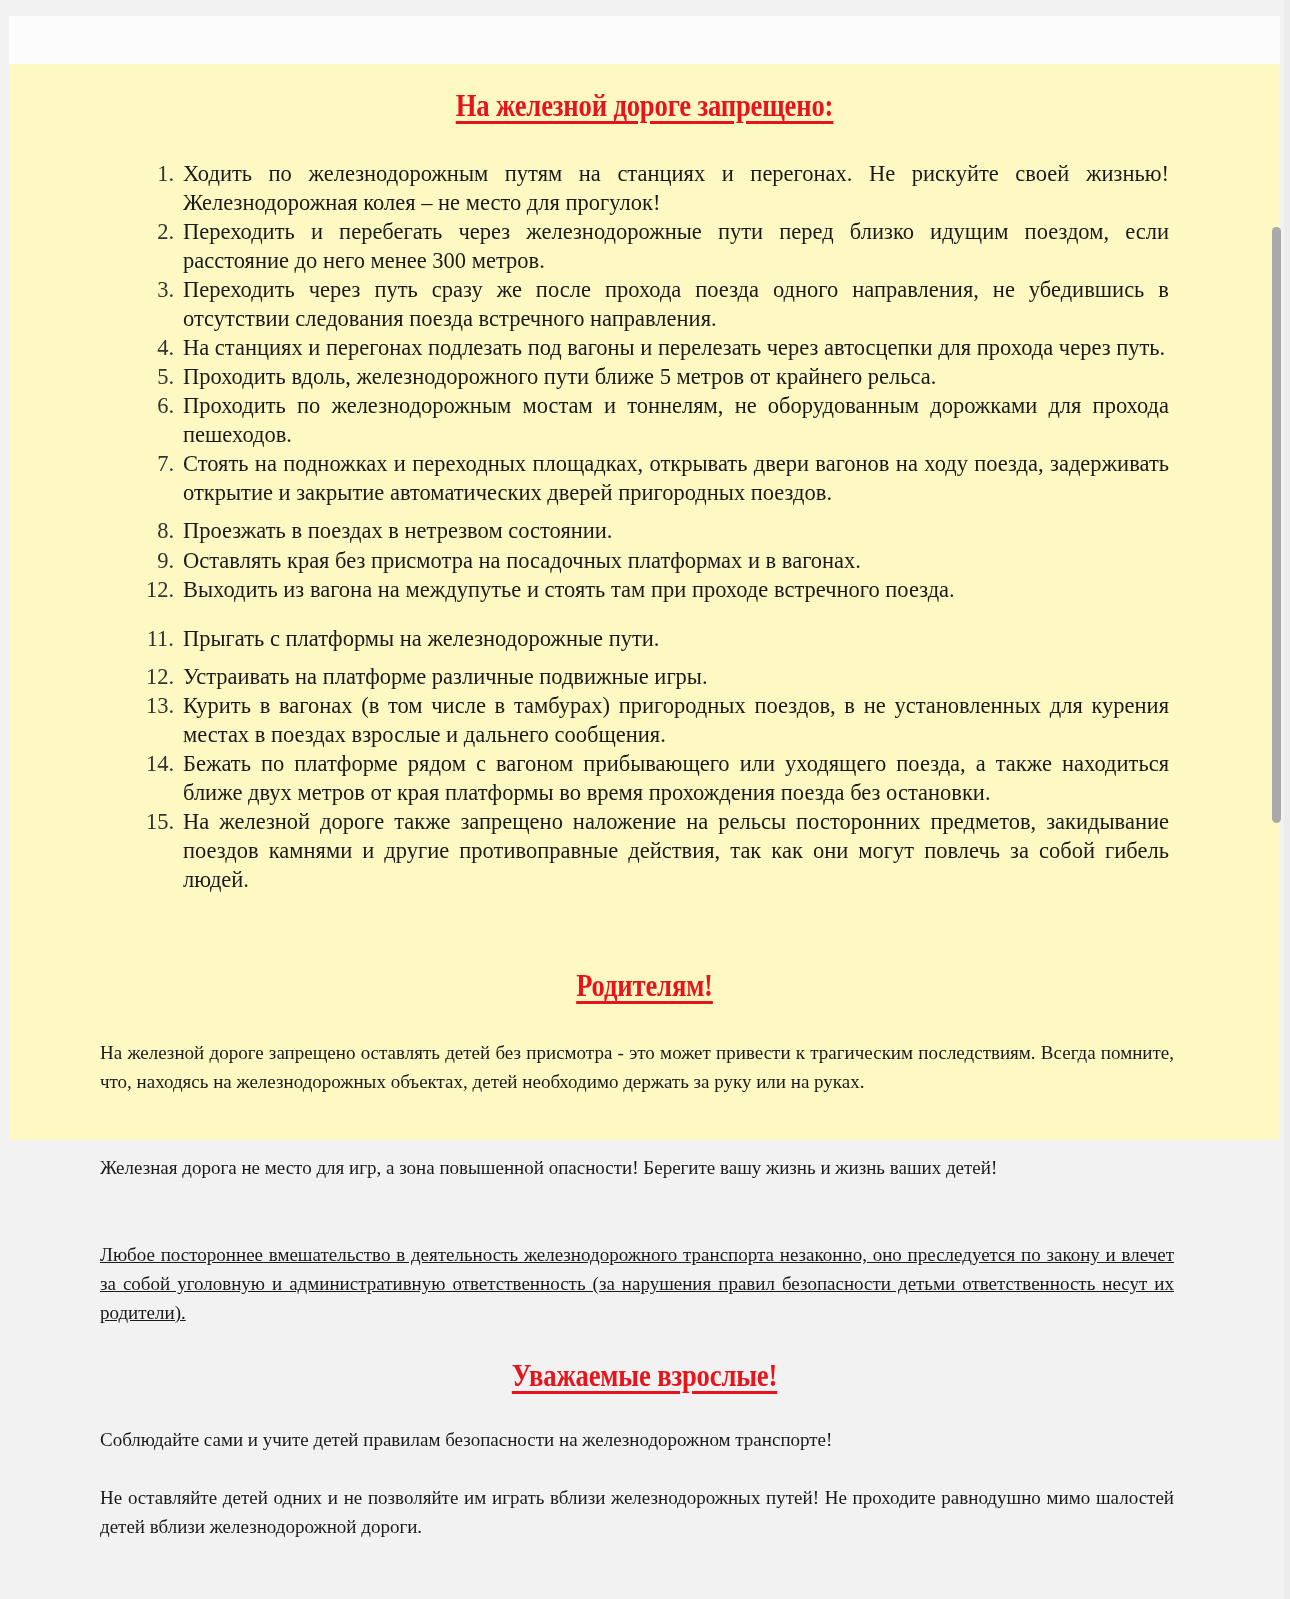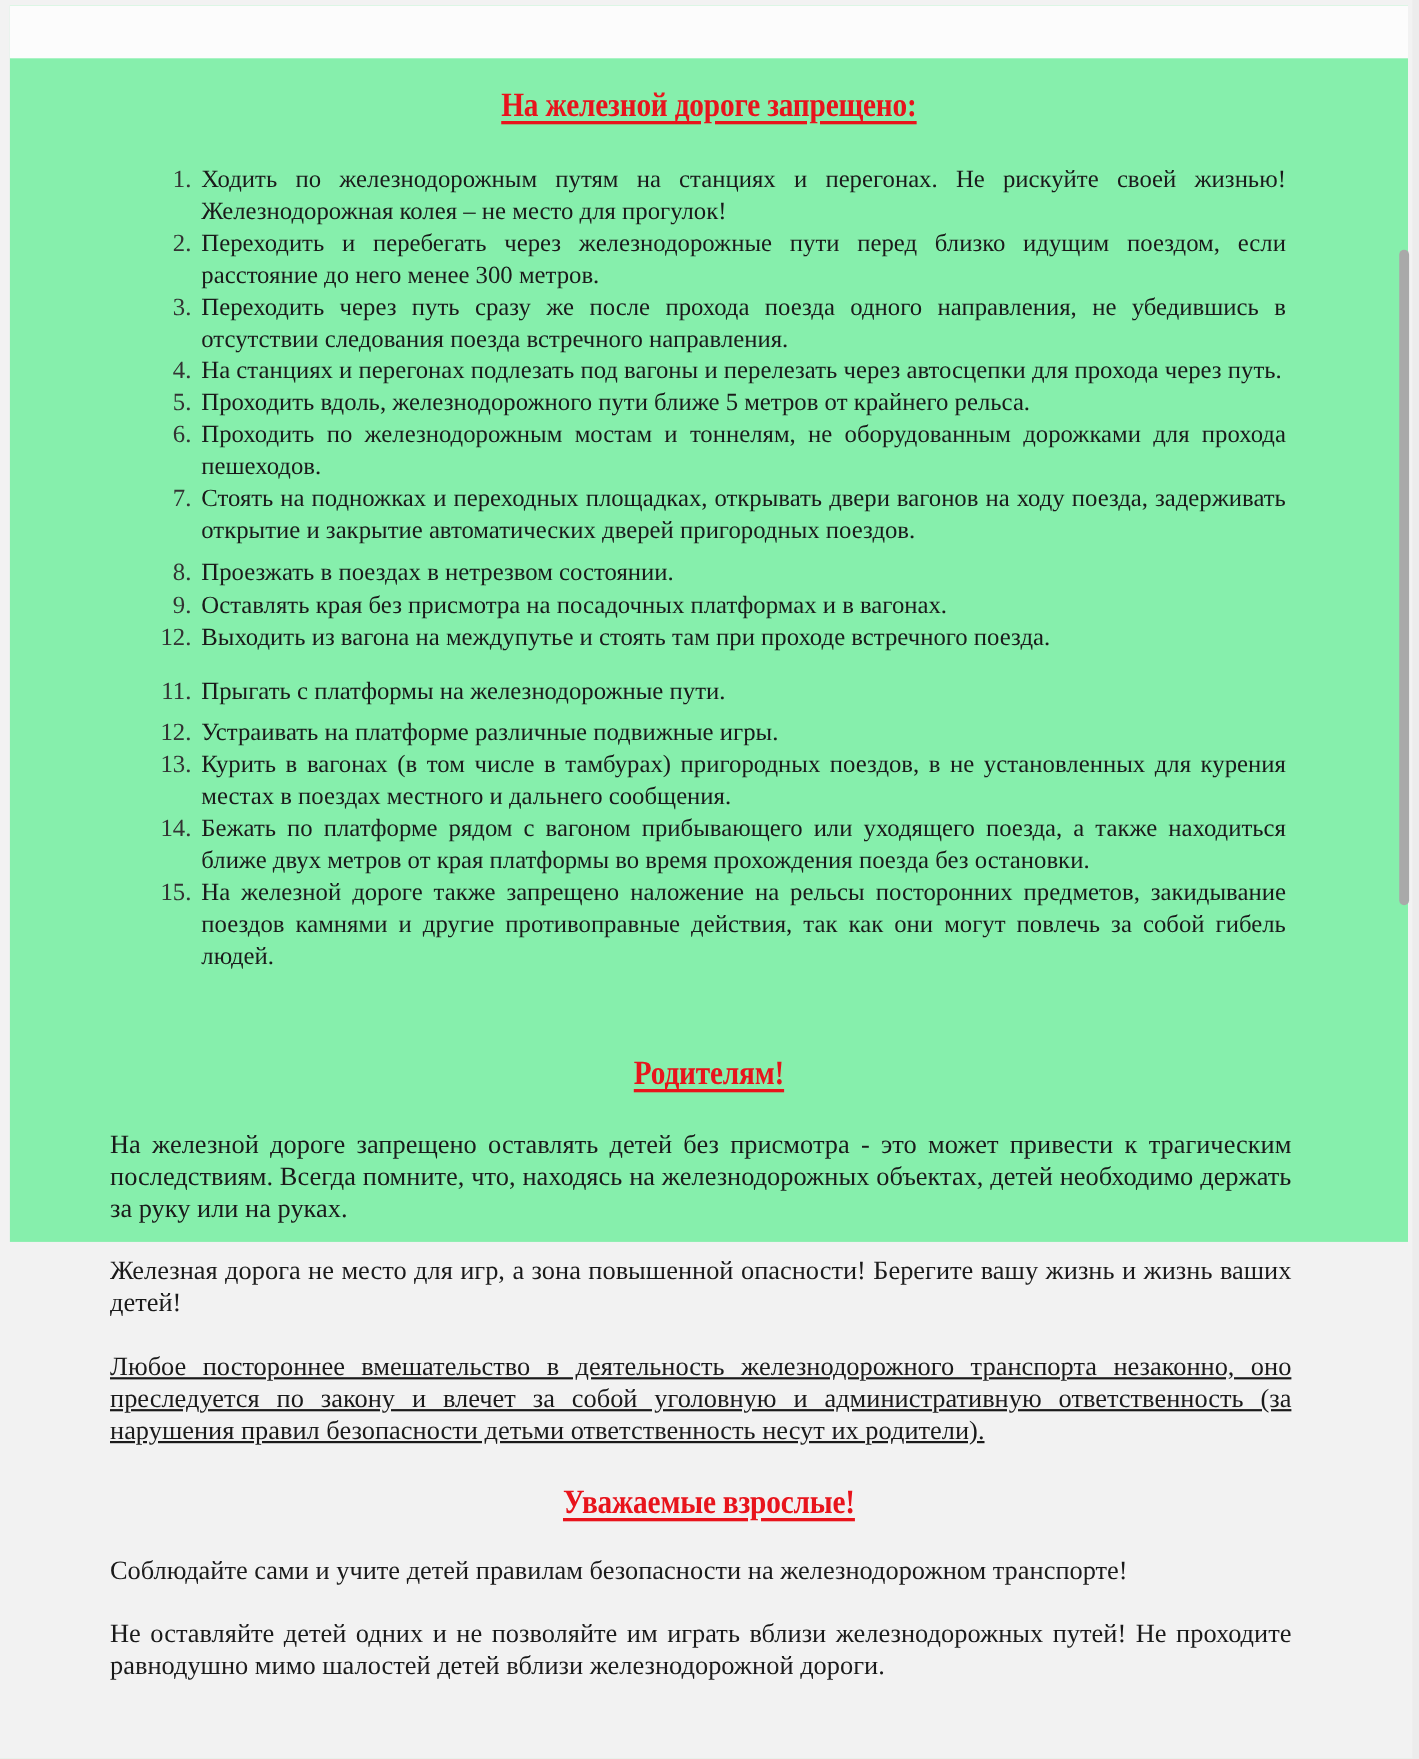--- a/index.html
+++ b/index.html
@@ -8,24 +8,24 @@
       height: 1599px;
       background: #f2f2f2;
       position: relative;
       overflow: hidden;
       font-family: "Liberation Serif", "DejaVu Serif", serif;
       color: #1a1a1a;
     }
     .page {
       position: absolute;
       left: 9px;
-      top: 5px;
+      top: 16px;
       width: 1271px;
       height: 1124px;
-      background: #86efac;
+      background: #fef9c3;
     }
     .topband {
       position: absolute;
       left: 0; top: 0;
       width: 1271px; height: 48px;
       background: #fcfcfc;
     }
     .content {
       position: absolute;
       left: 0; top: 0;
@@ -70,21 +70,21 @@
       position: absolute;
       left: 120px;
       width: 45px;
       text-align: right;
       color: #333;
     }
     .para {
       position: absolute;
       left: 91px;
       width: 1074px;
-      font-size: 24px;
+      font-size: 19px;
       line-height: 29px;
       text-align: justify;
       margin: 0;
     }
     .scrollbar {
       position: absolute;
       left: 1272px;
       top: 227px;
       width: 9px;
       height: 596px;
@@ -153,21 +153,21 @@
       <li style="margin-top:20px;">
         <span class="num">11.</span>
         <span>Прыгать с платформы на железнодорожные пути.</span>
       </li>
       <li style="margin-top:9px;">
         <span class="num">12.</span>
         <span>Устраивать на платформе различные подвижные игры.</span>
       </li>
       <li>
         <span class="num">13.</span>
-        <span>Курить в вагонах (в том числе в тамбурах) пригородных поездов, в не установленных для курения местах в поездах местного и дальнего сообщения.</span>
+        <span>Курить в вагонах (в том числе в тамбурах) пригородных поездов, в не установленных для курения местах в поездах взрослые и дальнего сообщения.</span>
       </li>
       <li>
         <span class="num">14.</span>
         <span>Бежать по платформе рядом с вагоном прибывающего или уходящего поезда, а также находиться ближе двух метров от края платформы во время прохождения поезда без остановки.</span>
       </li>
       <li>
         <span class="num">15.</span>
         <span>На железной дороге также запрещено наложение на рельсы посторонних предметов, закидывание поездов камнями и другие противоправные действия, так как они могут повлечь за собой гибель людей.</span>
       </li>
     </ol>

